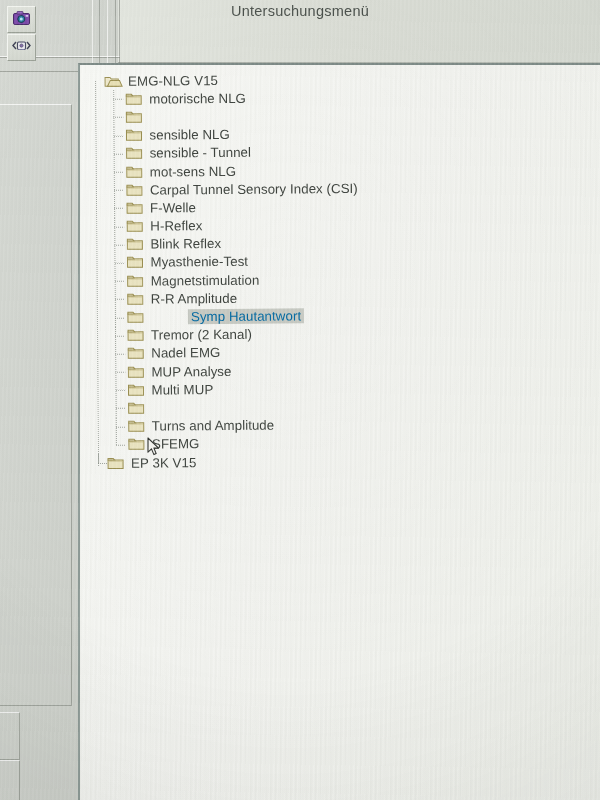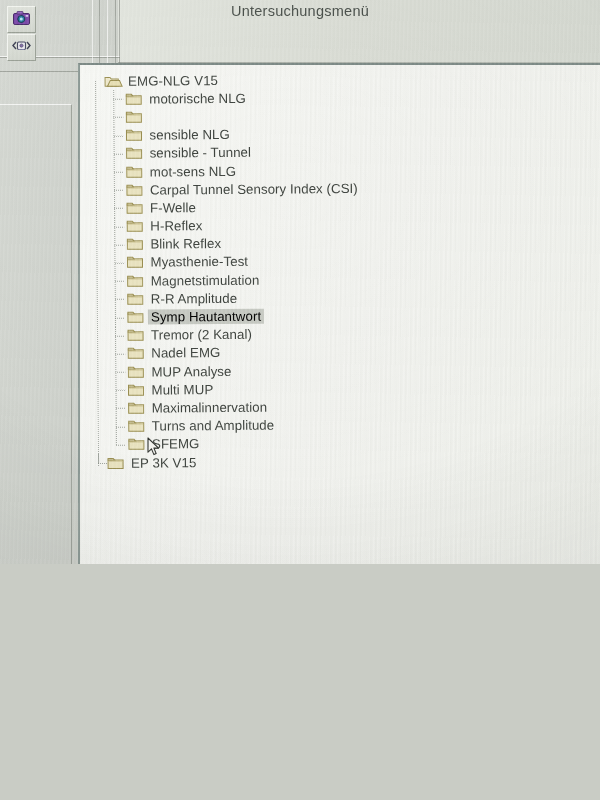--- a/index.html
+++ b/index.html
@@ -3,21 +3,21 @@
 <meta charset="utf-8">
 <style>
   html, body {
     margin: 0;
     padding: 0;
     background: #c9ccc5;
   }
   #screen {
     position: relative;
     width: 600px;
-    height: 564px;
+    height: 800px;
     overflow: hidden;
     font-family: "Liberation Sans", sans-serif;
     
     background:
       linear-gradient(100deg, rgba(255,255,255,0.18) 0%, rgba(0,0,0,0.05) 55%, rgba(0,0,0,0.10) 100%),
       #ccd0c9;
   }
 
   
   #vignette {
@@ -150,21 +150,22 @@
     white-space: nowrap;
   }
   .node .label {
     font-size: 13.3px;
     color: #3f443f;
     padding: 0 3px;
     letter-spacing: .05px;
   }
   .node.selected .label {
     background: #c6c9c2;
-    color: #000000;
+    color: #0369a1;
+    margin-left: 40px;
   }
 
   .indent-0 { padding-left: 10px; }
   .indent-1 { padding-left: 31px; }
 
   
   .connector {
     position: absolute;
     left: 19px;
     top: 0;
@@ -482,21 +483,20 @@
             </div>
             <div class="node indent-1">
               <span class="connector"></span>
               <span class="folder">
                 <svg width="17" height="13" viewBox="0 0 17 13">
                   <path d="M1 3.2 L1 11.6 L16 11.6 L16 3.2 Z" fill="#e9e3c0" stroke="#9a8f52" stroke-width="1"></path>
                   <path d="M1 3.2 L1 1.6 L6.2 1.6 L7.6 3.2 Z" fill="#efe9cc" stroke="#9a8f52" stroke-width="1"></path>
                   <path d="M1.6 4.4 L15.4 4.4" stroke="#c9bf8d" stroke-width=".8"></path>
                 </svg>
               </span>
-              <span class="label">Maximalinnervation</span>
             </div>
             <div class="node indent-1">
               <span class="connector"></span>
               <span class="folder">
                 <svg width="17" height="13" viewBox="0 0 17 13">
                   <path d="M1 3.2 L1 11.6 L16 11.6 L16 3.2 Z" fill="#e9e3c0" stroke="#9a8f52" stroke-width="1"></path>
                   <path d="M1 3.2 L1 1.6 L6.2 1.6 L7.6 3.2 Z" fill="#efe9cc" stroke="#9a8f52" stroke-width="1"></path>
                   <path d="M1.6 4.4 L15.4 4.4" stroke="#c9bf8d" stroke-width=".8"></path>
                 </svg>
               </span>

